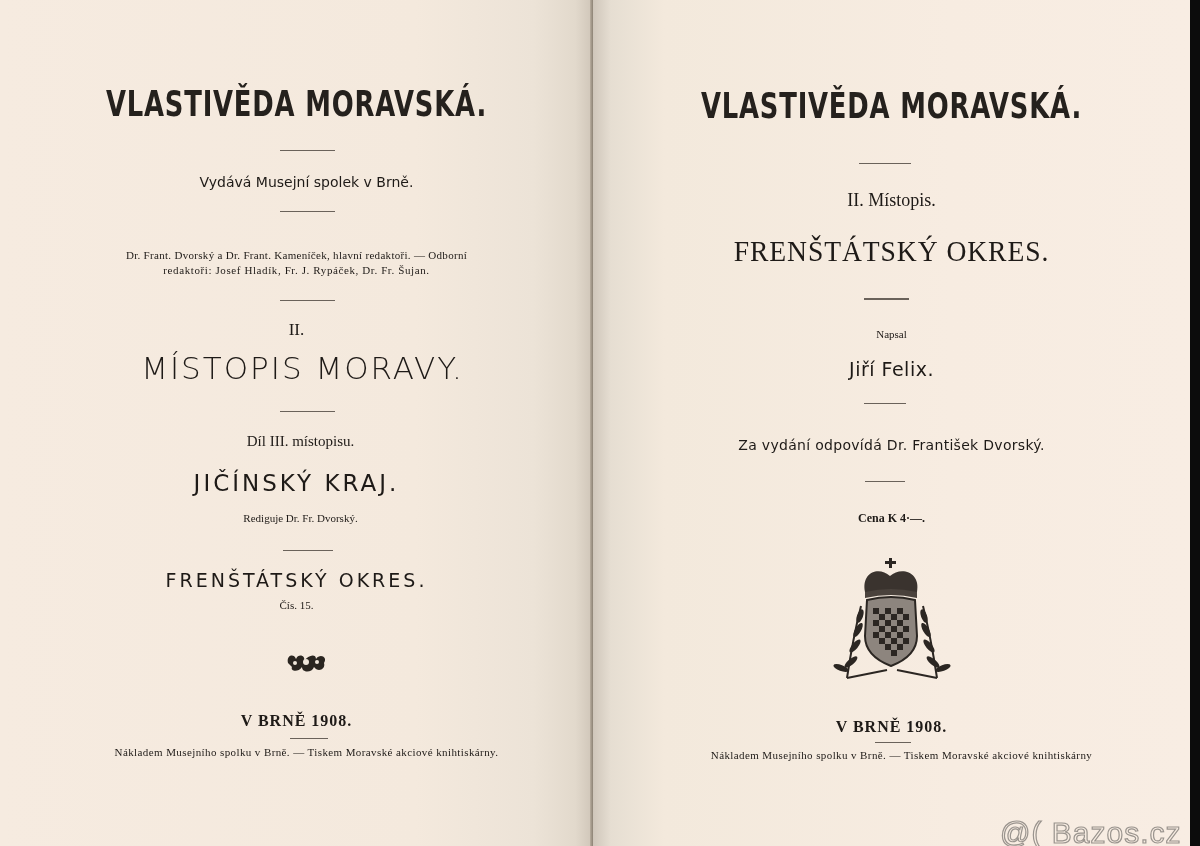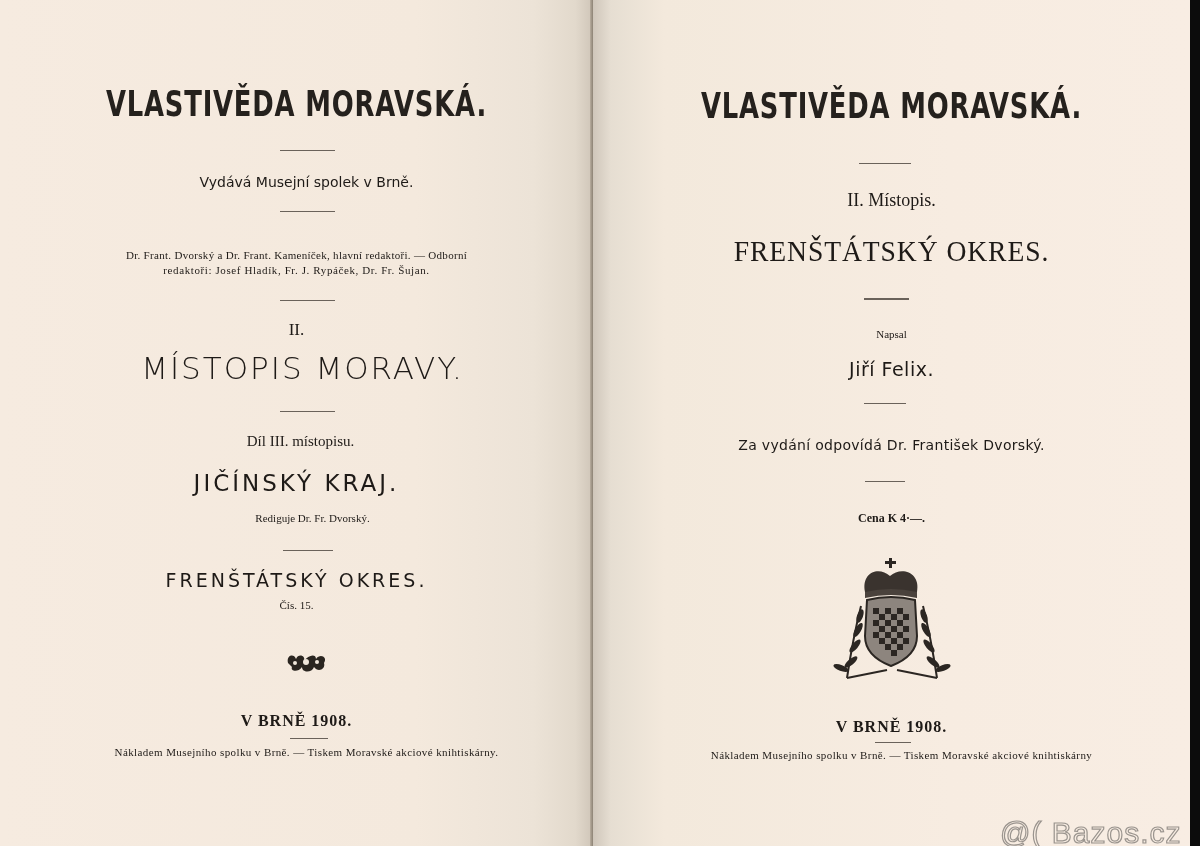--- a/index.html
+++ b/index.html
@@ -27,21 +27,21 @@
   <div class="line sans" style="top:174px; font-size:14px; padding-left:10px;">Vydává Musejní spolek v Brně.</div>
   <div class="rule" style="left:280px; top:211px; width:55px;"></div>
   <div class="line serif small" style="top:249px; letter-spacing:0.3px;">Dr. Frant. Dvorský a Dr. Frant. Kameníček, hlavní redaktoři. — Odborní</div>
   <div class="line serif small" style="top:264px; letter-spacing:0.6px;">redaktoři: Josef Hladík, Fr. J. Rypáček, Dr. Fr. Šujan.</div>
   <div class="rule" style="left:280px; top:300px; width:55px;"></div>
   <div class="line serif" style="top:320px; font-size:17px;">II.</div>
   <div class="line sans" style="top:350px; font-size:31px; letter-spacing:2px; font-weight:200; padding-left:6px;">MÍSTOPIS MORAVY.</div>
   <div class="rule" style="left:280px; top:411px; width:55px;"></div>
   <div class="line serif" style="top:433px; font-size:15px; padding-left:4px;">Díl III. místopisu.</div>
   <div class="line sans" style="top:470px; font-size:23px; letter-spacing:3px;">JIČÍNSKÝ KRAJ.</div>
-  <div class="line serif small" style="top:512px; padding-left:16px;">Rediguje Dr. Fr. Dvorský.</div>
+  <div class="line serif small" style="top:512px; padding-left:4px;">Rediguje Dr. Fr. Dvorský.</div>
   <div class="rule" style="left:283px; top:550px; width:50px;"></div>
   <div class="line sans" style="top:569px; font-size:19px; letter-spacing:3px;">FRENŠTÁTSKÝ OKRES.</div>
   <div class="line serif small" style="top:599px;">Čís. 15.</div>
   <div style="position:absolute; left:284px; top:649px; width:44px; height:26px;">
     <svg width="44" height="26" viewBox="0 0 44 26">
       <path d="M4 14 C2 6 10 4 12 10 C14 4 22 6 20 12 C24 6 32 4 32 10 C36 4 44 8 40 14 C42 20 34 24 30 18 C28 24 18 24 18 18 C14 24 6 22 8 18 Z" fill="#2a2520"></path>
       <circle cx="22" cy="13" r="3" fill="#efe6da"></circle>
       <circle cx="11" cy="14" r="2" fill="#efe6da"></circle>
       <circle cx="33" cy="13" r="2" fill="#efe6da"></circle>
     </svg>

